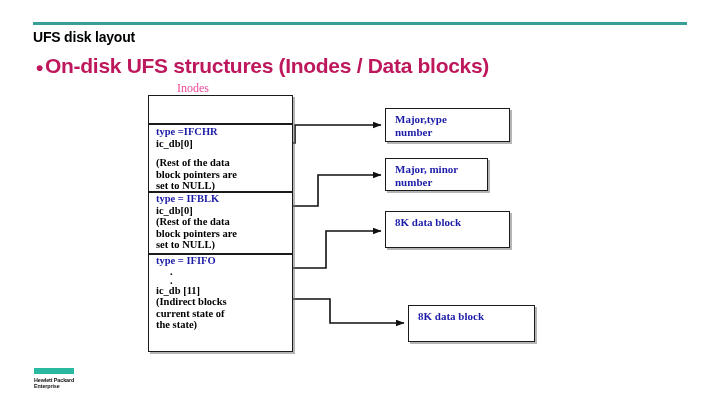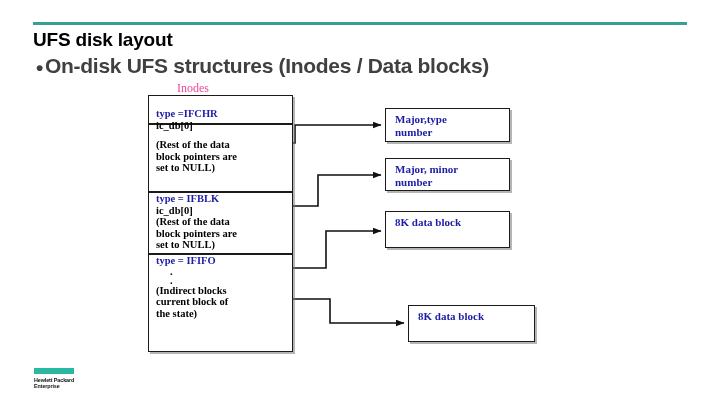--- a/index.html
+++ b/index.html
@@ -23,34 +23,34 @@
     top: 22px;
     width: 654px;
     height: 3px;
     background: #3a9e96;
   }
   .slide-title {
     position: absolute;
     left: 33px;
     top: 29px;
     font-family: "Liberation Sans", sans-serif;
-    font-size: 19px;
+    font-size: 14px;
     font-weight: bold;
     color: #000000;
     letter-spacing: -0.2px;
     white-space: nowrap;
   }
   .bullet-line {
     position: absolute;
     left: 36px;
     top: 54px;
     font-family: "Liberation Sans", sans-serif;
     font-size: 21px;
     font-weight: bold;
-    color: #404040;
+    color: #be185d;
     white-space: nowrap;
     letter-spacing: -0.3px;
   }
   .bullet-dot {
     display: inline-block;
     font-size: 21px;
     line-height: 1;
     vertical-align: middle;
     margin-right: 2px;
   }
@@ -189,55 +189,56 @@
       <path d="M206,299 L330,299 L330,323 L404,323" fill="none" stroke="#111111" stroke-width="1.6" marker-end="url(#ah)"></path>
     </g>
   </svg>
 
   <div class="inodes-label">Inodes</div>
   <div class="inode-box">
     <div class="inode-sep" style="top:27px;"></div>
     <div class="inode-sep" style="top:95px;"></div>
     <div class="inode-sep" style="top:157px;"></div>
 
-    <div class="inode-cell" style="top:12px;">
+    <div class="inode-cell" style="top:30px;">
       <div class="t-blue">type =IFCHR</div>
       <div>ic_db[0]</div>
       <div style="height:8px"></div>
       <div>(Rest of the data</div>
       <div>block pointers are</div>
       <div>set to NULL)</div>
     </div>
 
     <div class="inode-cell" style="top:97px;">
       <div class="t-blue">type = IFBLK</div>
       <div>ic_db[0]</div>
       <div>(Rest of the data</div>
       <div>block pointers are</div>
       <div>set to NULL)</div>
     </div>
 
     <div class="inode-cell" style="top:159px;">
       <div class="t-blue">type = IFIFO</div>
       <div class="dots">.</div>
       <div class="dots">.</div>
+      <div>ic_db [11]</div>
       <div>(Indirect blocks</div>
-      <div>current block of</div>
+      <div>current state of</div>
       <div>the state)</div>
     </div>
   </div>
 
   <div class="rbox" style="left:385px; top:108px; width:125px; height:34px;">
     <div class="rbox-text">
       <div>Major,type</div>
       <div>number</div>
     </div>
   </div>
 
-  <div class="rbox" style="left:385px; top:158px; width:125px; height:33px;">
+  <div class="rbox" style="left:385px; top:158px; width:103px; height:33px;">
     <div class="rbox-text">
       <div>Major, minor</div>
       <div>number</div>
     </div>
   </div>
 
   <div class="rbox" style="left:385px; top:211px; width:125px; height:37px;">
     <div class="rbox-text">8K data block</div>
   </div>
 

